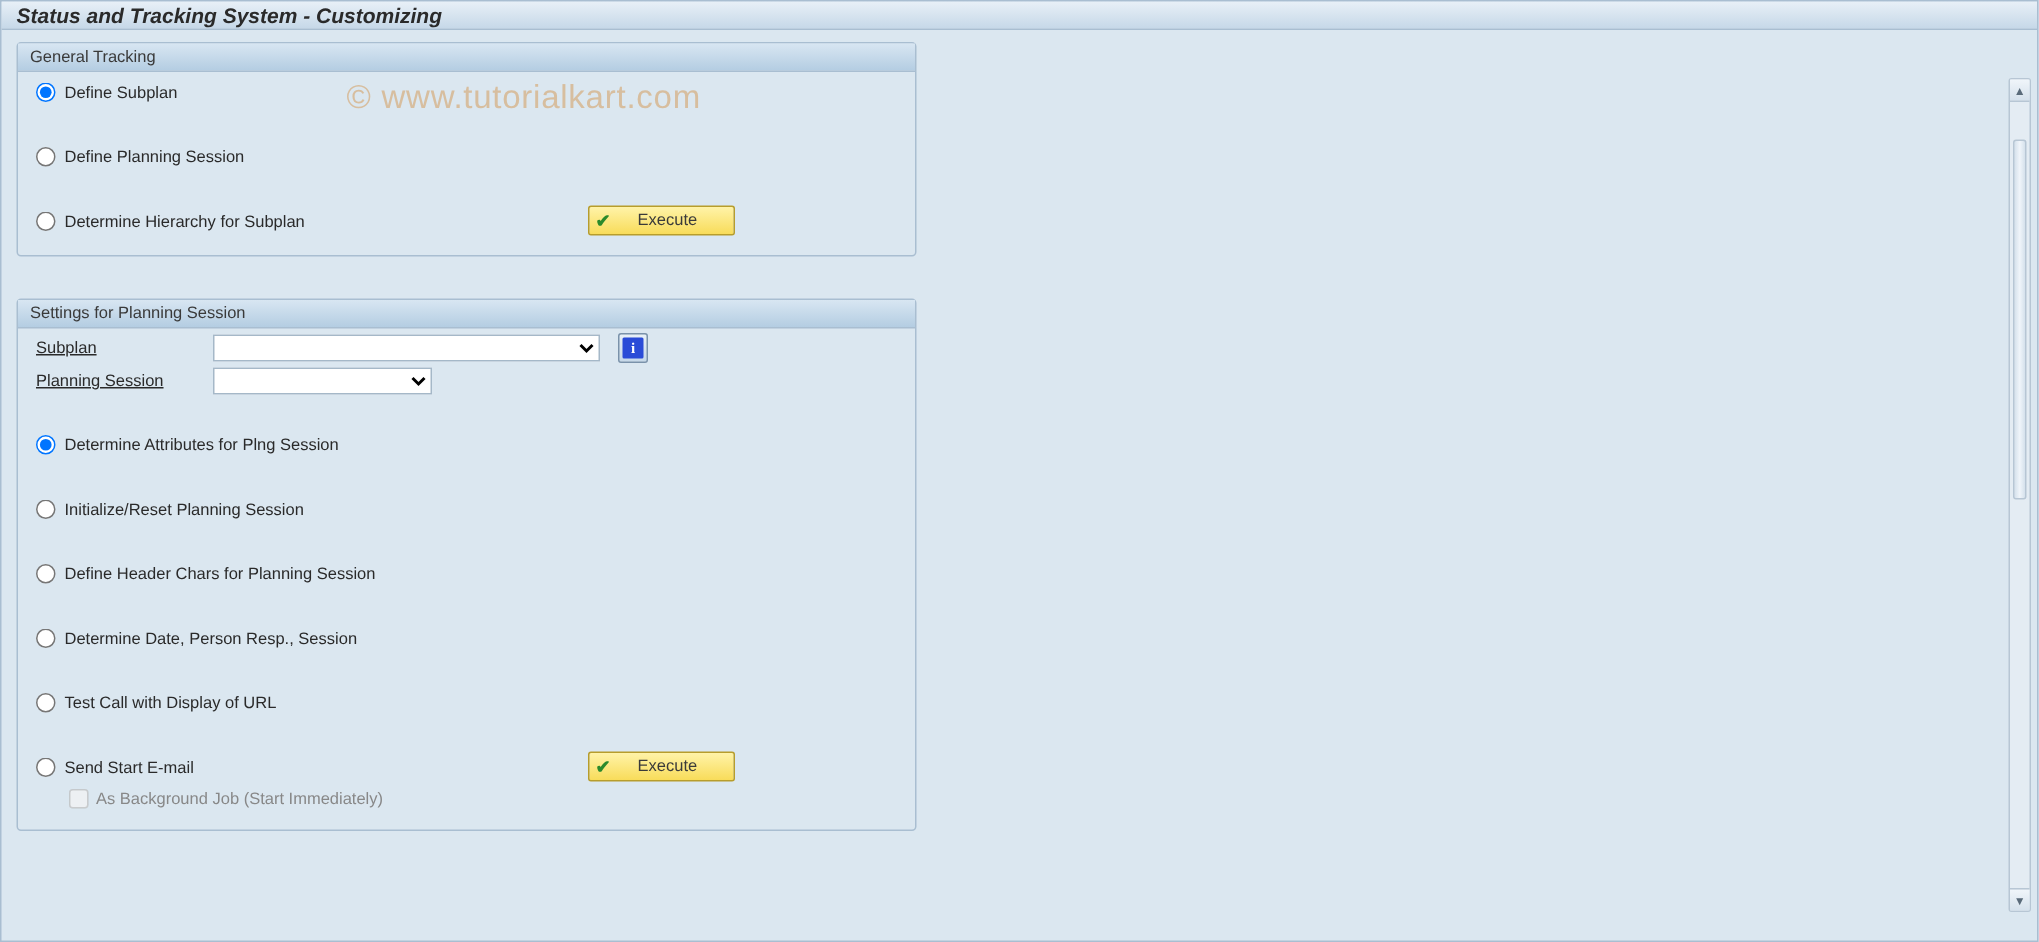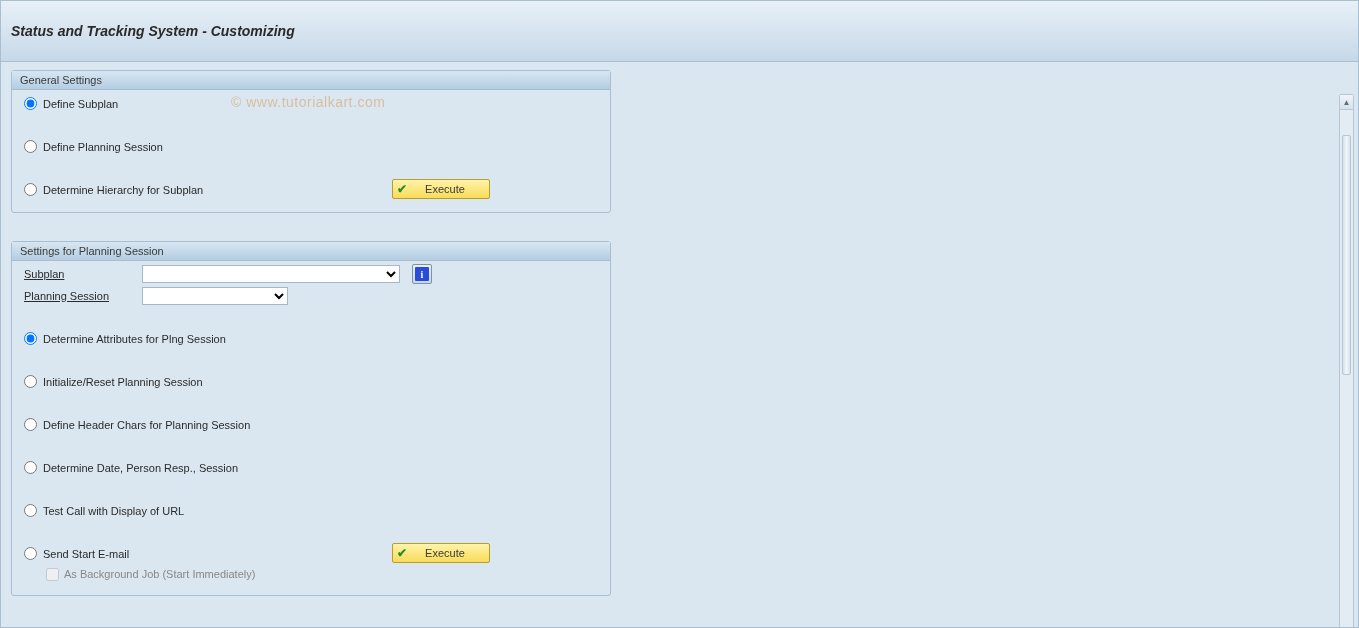--- a/index.html
+++ b/index.html
@@ -9,21 +9,21 @@
       background: #dbe7f0;
       width: 1359px;
       height: 628px;
       overflow: hidden;
       position: relative;
       border: 1px solid #a9bed1;
     }
     .title-bar {
       background: linear-gradient(to bottom, #e8f0f7 0%, #c6d8e8 100%);
       border-bottom: 1px solid #a9bed1;
-      padding: 22px 10px;
+      padding: 1px 10px;
       font-size: 14px;
       font-weight: bold;
       font-style: italic;
       color: #2a2a2a;
     }
     .content-area {
       padding: 8px 10px;
       height: calc(100% - 28px);
       position: relative;
       overflow: hidden;
@@ -117,21 +117,21 @@
       color: #fff;
       font-weight: bold;
       font-family: Georgia, serif;
       font-size: 10px;
       display: flex; align-items: center; justify-content: center;
       border-radius: 1px;
     }
     .checkbox-row {
       margin: 6px 0 0 22px;
       display: flex;
-      align-items: flex-start;
+      align-items: center;
       color: #888;
     }
     .checkbox-row input[type="checkbox"] {
       margin-right: 5px;
       width: 13px; height: 13px;
     }
     .spacer { height: 18px; }
     
     .scroll-track {
       position: absolute;
@@ -157,37 +157,37 @@
       left: 2px; right: 2px;
       top: 40px; height: 240px;
       background: linear-gradient(to right, #d5e1ec, #f0f5fa, #d5e1ec);
       border: 1px solid #b7c6d4;
       border-radius: 2px;
     }
     
     .watermark {
       position: absolute;
       top: 32px; left: 230px;
-      font-size: 14px;
+      font-size: 22px;
       color: rgba(210,140,60,0.45);
       pointer-events: none;
       letter-spacing: 0.5px;
     }
   </style>
 </head>
 <body>
 
 <div class="title-bar">Status and Tracking System - Customizing</div>
 
 <div class="content-area">
 
   <div class="watermark">© www.tutorialkart.com</div>
 
   <div class="panel">
-    <div class="panel-header">General Settings</div>
+    <div class="panel-header">General Tracking</div>
     <div class="panel-body">
 
       <div class="radio-row">
         <input type="radio" name="general" checked="" style="">
         <span class="radio-label">Define Subplan</span>
       </div>
 
       <div class="radio-row">
         <input type="radio" name="general" style="">
         <span class="radio-label">Define Planning Session</span>

